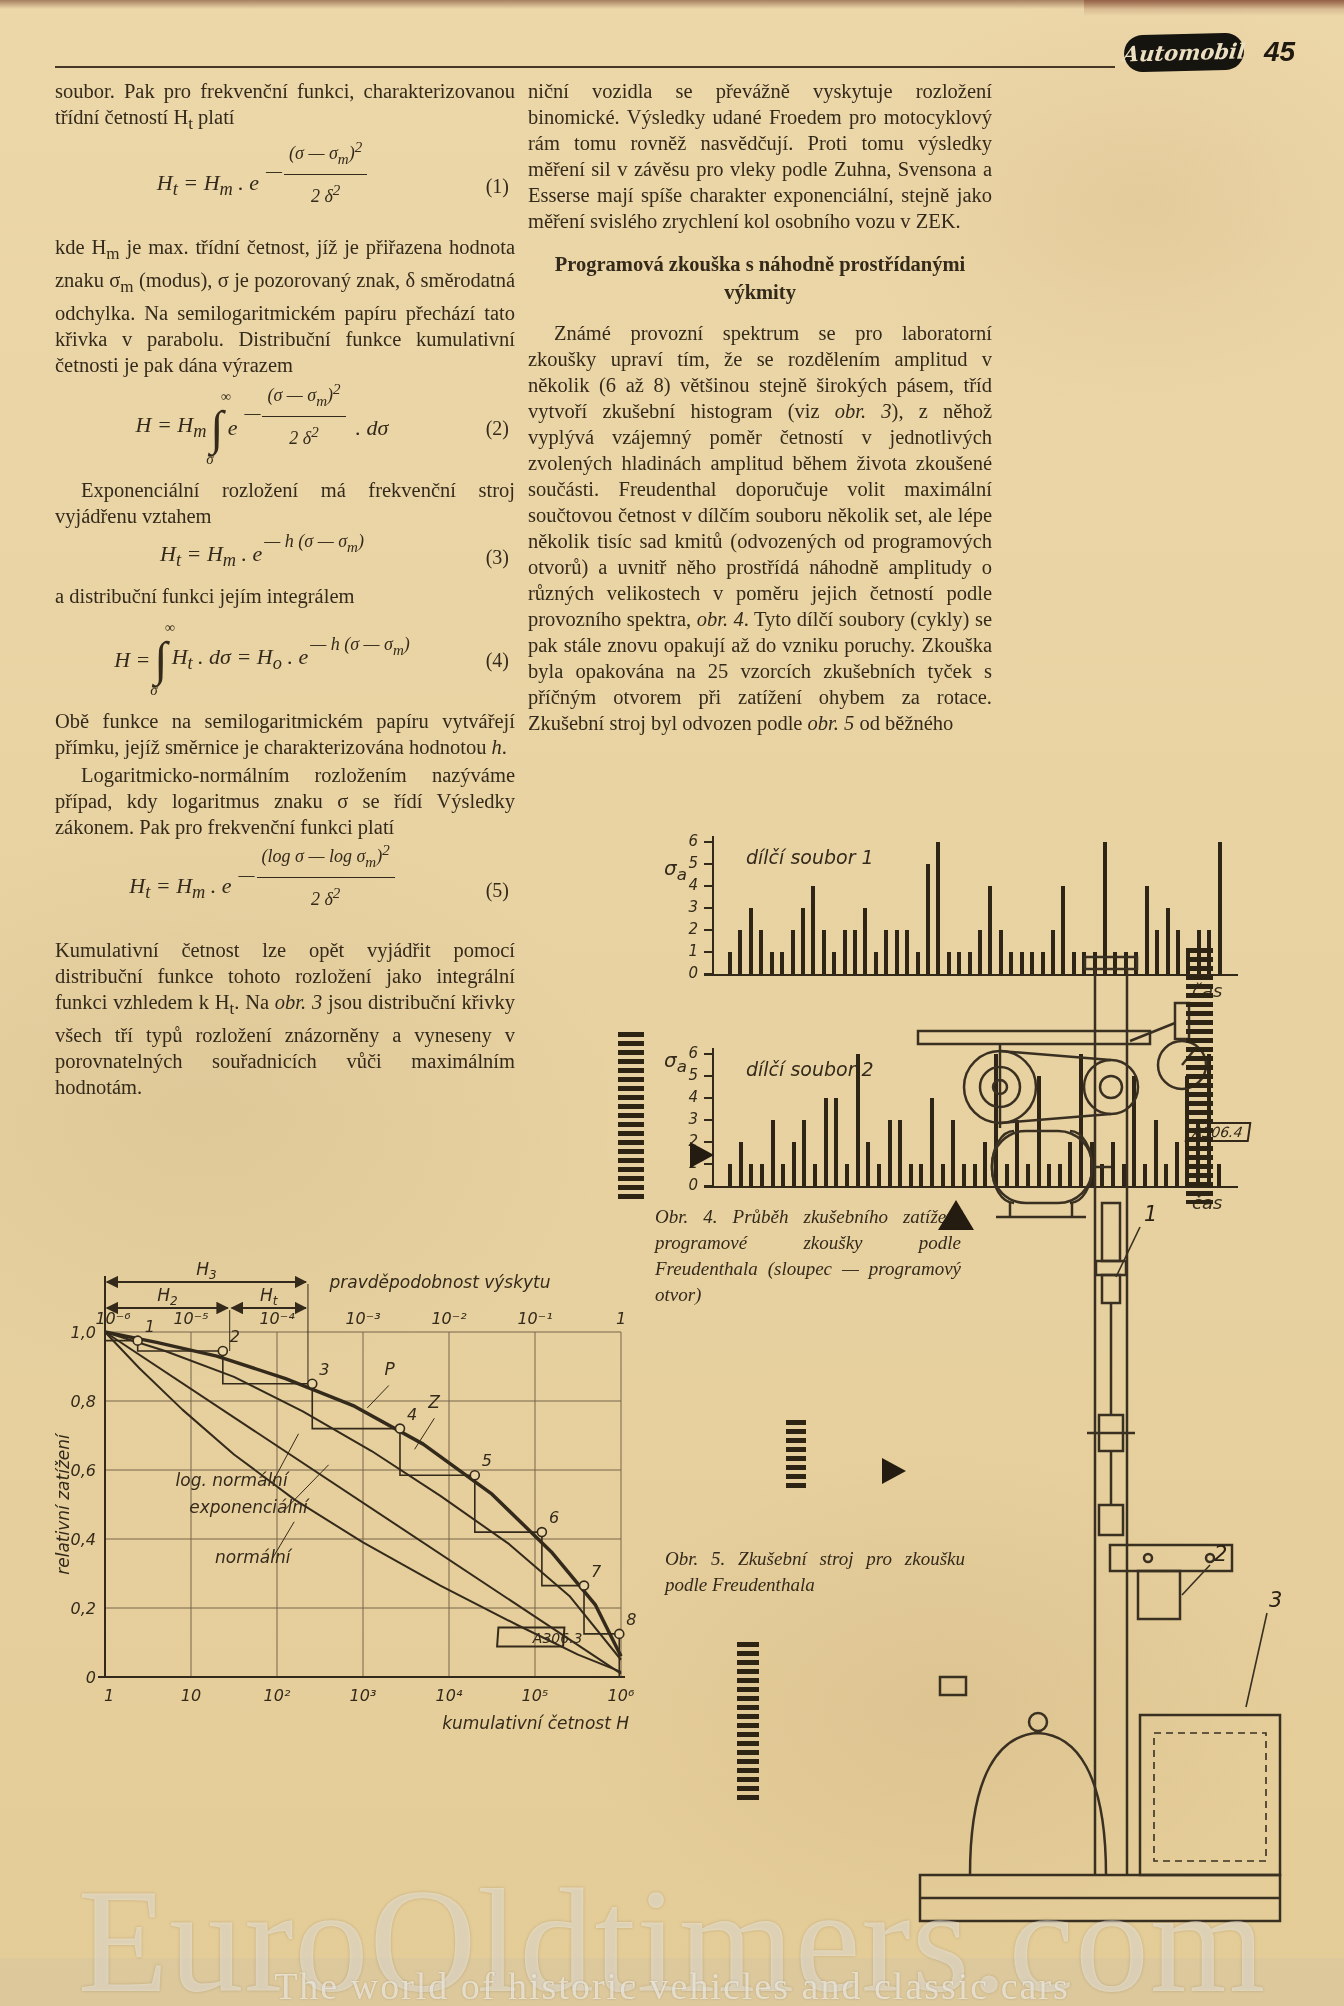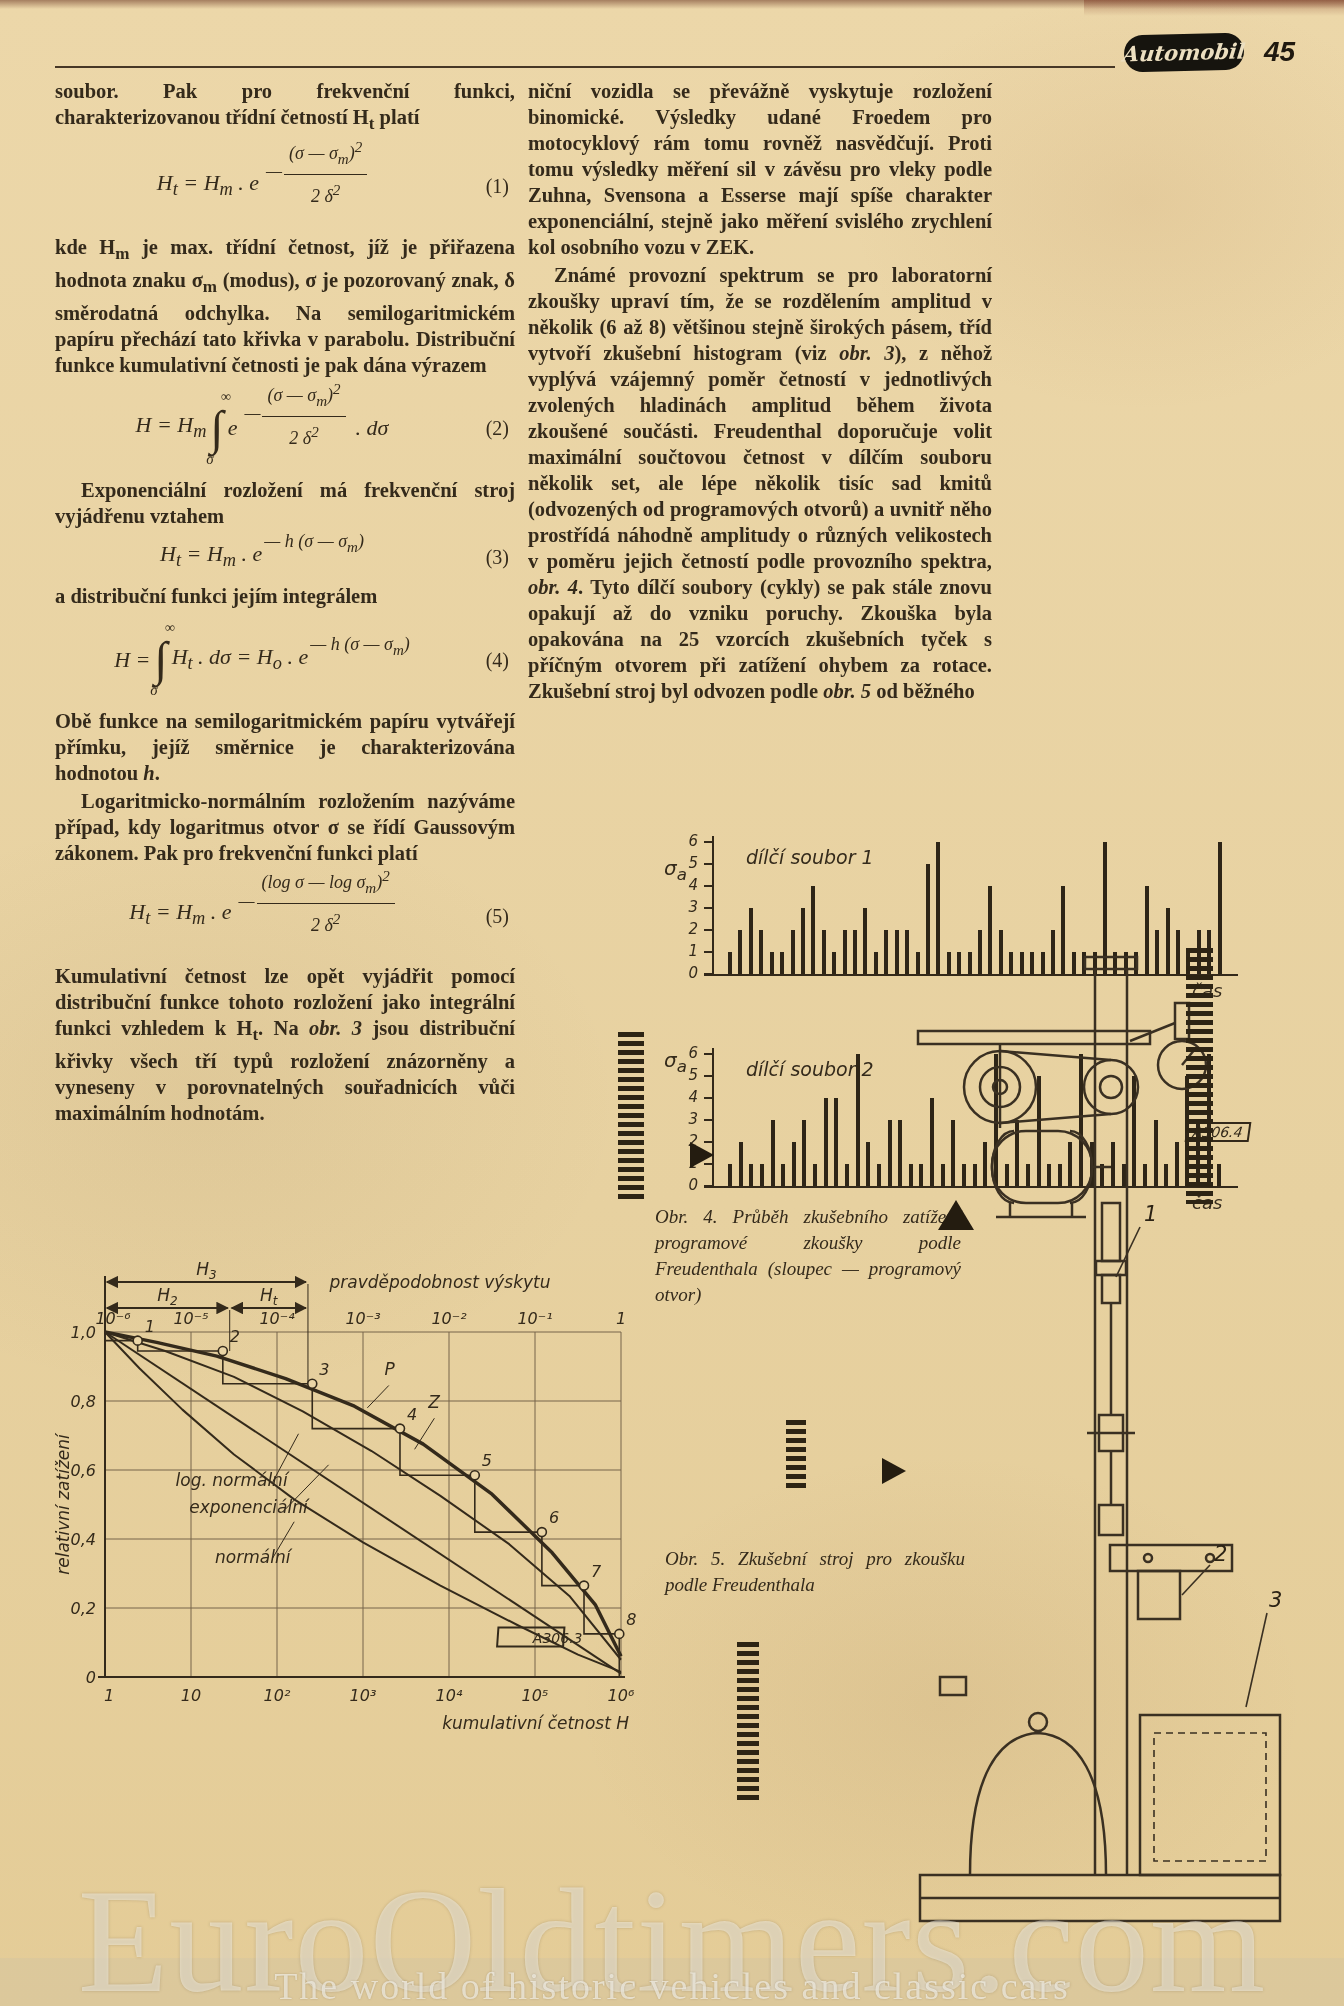--- a/index.html
+++ b/index.html
@@ -20,21 +20,21 @@
   .logo{position:absolute;left:1124px;top:34px;width:120px;height:37px;background:#16140e;
     border-radius:19px;display:flex;align-items:center;justify-content:center;transform:rotate(-1.5deg);}
   .logo span{color:#ecdfc0;font-style:italic;font-weight:bold;font-size:21px;
     font-family:"DejaVu Serif",serif;transform:skewX(-8deg);}
   .pageno{position:absolute;left:1264px;top:36px;font-size:28px;font-weight:bold;color:#20190f;
     font-family:"Liberation Sans",sans-serif;font-style:italic;}
   
   .col{position:absolute;font-size:20.5px;line-height:26px;text-align:justify;}
   .colL{left:55px;top:78px;width:460px;}
   .colR{left:528px;top:78px;width:464px;}
-  .col p{margin:0 0 2px 0;font-weight:bold;}
+  .col p{margin:0 0 2px 0;}
   .ind{text-indent:26px;}
   .heading{font-weight:bold;text-align:center;margin:16px 0 14px 0 !important;line-height:28px;}
   
   .formula{position:relative;display:flex;align-items:center;justify-content:center;
     padding:10px 46px 10px 0;font-style:italic;font-size:22px;text-align:left;text-indent:0;}
   .formula .fno{position:absolute;right:6px;top:50%;transform:translateY(-50%);font-style:normal;font-size:20px;}
   .expblk{display:inline-flex;align-items:center;transform:translateY(-15px);font-size:18px;margin-left:3px;}
   .expsign{margin:0 2px 0 4px;}
   .frac{display:inline-flex;flex-direction:column;align-items:center;}
   .frac .num{padding:0 5px 2px;border-bottom:1.6px solid #342a1b;}
@@ -140,37 +140,38 @@
       <span class="intg">
           <span class="inf">∞</span>
           <span class="sgm">∫</span>
           <span class="lo">σ</span>
         </span>
       <span>H<sub>t</sub> . dσ = H<sub>o</sub> . e</span>
         <span class="supx">— h (σ — σ<sub>m</sub>)</span>
       <span class="fno">(4)</span>
     </div>
     <p>Obě funkce na semilogaritmickém papíru vytvářejí přímku, jejíž směrnice je charakterizována hodnotou <i>h</i>.</p>
-    <p class="ind">Logaritmicko-normálním rozložením nazýváme případ, kdy logaritmus otvor σ se řídí Gaussovým zákonem. Pak pro frekvenční funkci platí</p>
+    <p class="ind">Logaritmicko-normálním rozložením nazýváme případ, kdy logaritmus znaku σ se řídí Výsledky zákonem. Pak pro frekvenční funkci platí</p>
     <div class="formula">
       <span>H<sub>t</sub> = H<sub>m</sub> . e</span>
         <span class="expblk">
           <span class="expsign">—</span>
           <span class="frac">
             <span class="num">(log σ — log σ<sub>m</sub>)<sup>2</sup></span>
             <span class="den">2 δ<sup>2</sup></span>
           </span>
         </span>
       <span class="fno">(5)</span>
     </div>
     <p>Kumulativní četnost lze opět vyjádřit pomocí distribuční funkce tohoto rozložení jako integrální funkci vzhledem k H<sub>t</sub>. Na <i>obr. 3</i> jsou distribuční křivky všech tří typů rozložení znázorněny a vyneseny v porovnatelných souřadnicích vůči maximálním hodnotám.</p>
   </div>
 
   <div class="col colR">
     <p>niční vozidla se převážně vyskytuje rozložení binomické. Výsledky udané Froedem pro motocyklový rám tomu rovněž nasvědčují. Proti tomu výsledky měření sil v závěsu pro vleky podle Zuhna, Svensona a Esserse mají spíše charakter exponenciální, stejně jako měření svislého zrychlení kol osobního vozu v ZEK.</p>
+    <p class="heading">Programová zkouška s náhodně prostřídanými výkmity</p>
     <p class="ind">Známé provozní spektrum se pro laboratorní zkoušky upraví tím, že se rozdělením amplitud v několik (6 až 8) většinou stejně širokých pásem, tříd vytvoří zkušební histogram (viz <i>obr. 3</i>), z něhož vyplývá vzájemný poměr četností v jednotlivých zvolených hladinách amplitud během života zkoušené součásti. Freudenthal doporučuje volit maximální součtovou četnost v dílčím souboru několik set, ale lépe několik tisíc sad kmitů (odvozených od programových otvorů) a uvnitř něho prostřídá náhodně amplitudy o různých velikostech v poměru jejich četností podle provozního spektra, <i>obr. 4</i>. Tyto dílčí soubory (cykly) se pak stále znovu opakují až do vzniku poruchy. Zkouška byla opakována na 25 vzorcích zkušebních tyček s příčným otvorem při zatížení ohybem za rotace. Zkušební stroj byl odvozen podle <i>obr. 5</i> od běžného</p>
   </div>
 
   <div class="hist" id="hist0" style="left:648px;top:834px;">
     <div class="h-ylab">σ<sub>a</sub></div>
     <div class="h-title">dílčí soubor 1</div>
     <div class="h-yaxis"></div>
     <div class="h-xaxis"></div>
     <div class="h-xlab">čas</div>
   <div class="h-tick" style="top: 139px;"></div>

